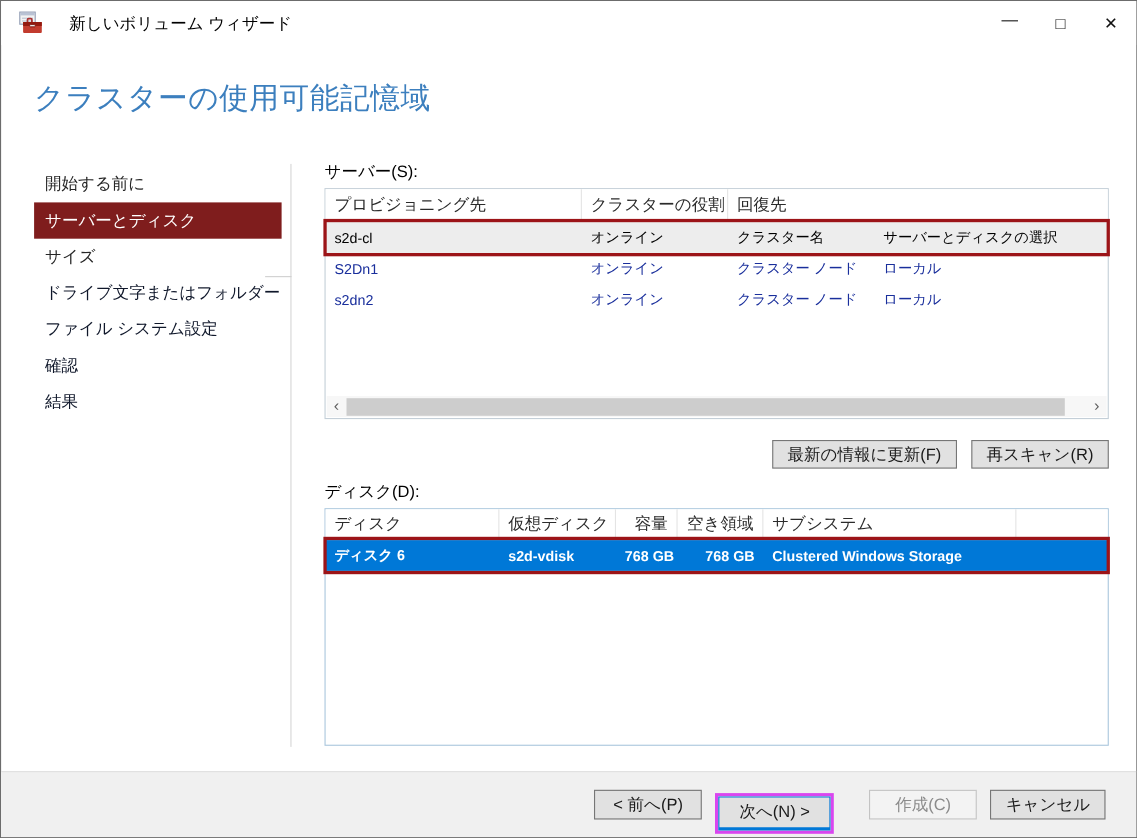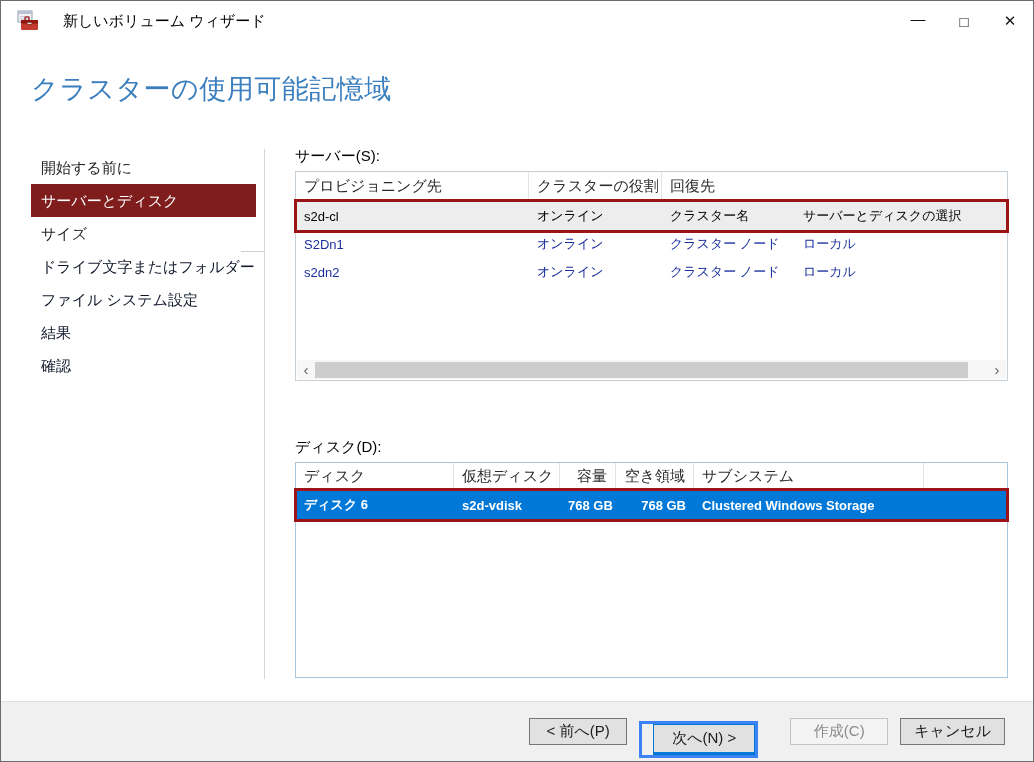--- a/index.html
+++ b/index.html
@@ -58,21 +58,21 @@
   .hs-thumb { flex:1; height:16px; background:#cdcdcd; margin-right:20px; }
 
   
   .btn { font-family:inherit; font-size:15px; height:26px; padding:0 13px; background:#e1e1e1; border:1px solid #767676; color:#1a1a1a; cursor:default; }
   .refresh-row { position:absolute; left:294px; top:399px; width:713px; display:flex; justify-content:flex-end; gap:13px; }
 
   
   .footer { position:absolute; left:0; bottom:0; width:100%; height:60px; background:#f0f0f0; border-top:1px solid #dfdfdf; display:flex; align-items:center; justify-content:flex-end; padding-right:28px; }
   .footer .btn { height:27px; min-width:98px; }
   .btn.disabled { background:#f3f3f3; border-color:#c3c3c3; color:#8b8b8b; }
-  .next-frame { border:3px solid #3b82f6; margin:16px 32px 0 12px;padding-left:11px; }
+  .next-frame { border:3px solid #d946ef; margin:16px 32px 0 12px; }
   .btn.default { border:1px solid #0078d7; border-bottom:3px solid #0078d7; min-width:102px; height:31px; }
   .btn.cancel { margin-left:12px; }
 </style>
 </head>
 <body>
 
 <div class="app">
 
   <div class="titlebar">
     <svg class="titlebar-icon" viewBox="0 0 22 22">
@@ -100,22 +100,22 @@
   </div>
 
   <div class="heading">クラスターの使用可能記憶域</div>
 
   <div class="sidebar">
     <div class="side-item">開始する前に</div>
     <div class="side-item selected">サーバーとディスク</div>
     <div class="side-item">サイズ</div>
     <div class="side-item disabled">ドライブ文字またはフォルダー</div>
     <div class="side-item disabled">ファイル システム設定</div>
+    <div class="side-item disabled">確認</div>
     <div class="side-item disabled">結果</div>
-    <div class="side-item disabled">確認</div>
   </div>
   <div class="side-divider"></div>
   <div class="side-notch"></div>
 
   <div class="section-label" style="left:294px; top:146px;">サーバー(S):</div>
 
   <div class="table server-table">
     <div class="thead">
       <div class="th">プロビジョニング先</div>
       <div class="th">クラスターの役割</div>
@@ -140,20 +140,24 @@
       <div class="td">ローカル</div>
     </div>
     <div class="annotation-box server-row-annotation"></div>
     <div class="hscroll">
       <div class="hs-arrow">‹</div>
       <div class="hs-thumb"></div>
       <div class="hs-arrow">›</div>
     </div>
   </div>
 
+  <div class="refresh-row">
+    <button class="btn">最新の情報に更新(F)</button>
+    <button class="btn">再スキャン(R)</button>
+  </div>
 
   <div class="section-label" style="left:294px; top:437px;">ディスク(D):</div>
 
   <div class="table disk-table">
     <div class="thead">
       <div class="th">ディスク</div>
       <div class="th">仮想ディスク</div>
       <div class="th num">容量</div>
       <div class="th num">空き領域</div>
       <div class="th">サブシステム</div>

